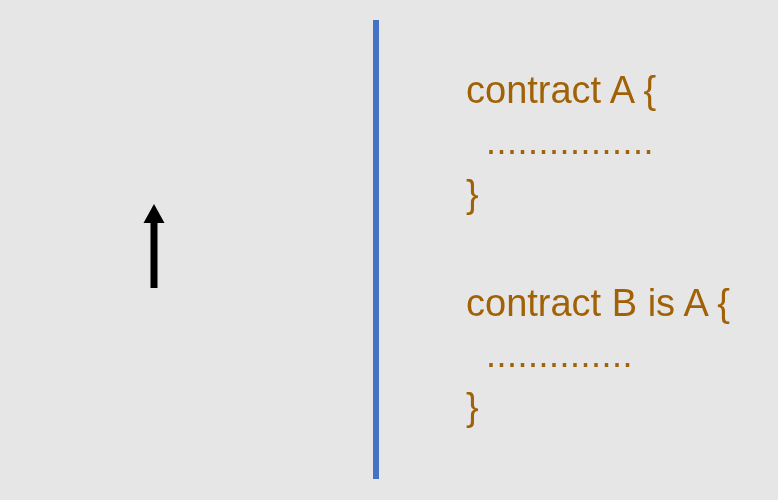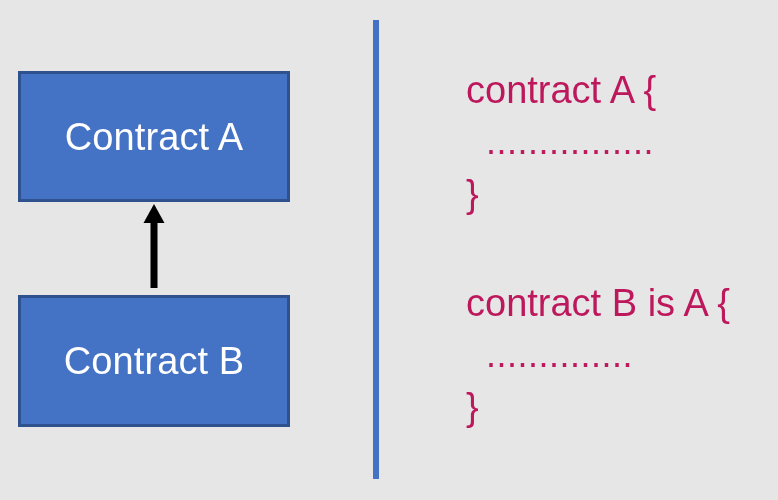--- a/index.html
+++ b/index.html
@@ -71,21 +71,21 @@
   }
 
   
   #code-pane {
     position: absolute;
     left: 466px;
     top: 64px;
     width: 300px;
   }
   .code-block {
-    color: #be185d;
+    color: #a16207;
     font-size: 38px;
     line-height: 1.0;
   }
   .code-line {
     white-space: pre;
     height: 52px;
     display: flex;
     align-items: center;
   }
   .code-line.dots {
@@ -95,34 +95,28 @@
   }
   #code-block-b {
     margin-top: 57px;
   }
 </style>
 </head>
 <body>
 
 <div id="canvas">
 
-  <div id="box-a" class="contract-box">
-    <span class="box-label">Contract A</span>
-  </div>
 
   <div id="inheritance-arrow">
     <svg width="40" height="92" viewBox="0 0 40 92" xmlns="http://www.w3.org/2000/svg">
       <polygon points="20,4 30.5,23 9.5,23" fill="#000000"></polygon>
       <rect x="16.5" y="21" width="7" height="67" fill="#000000"></rect>
     </svg>
   </div>
 
-  <div id="box-b" class="contract-box">
-    <span class="box-label">Contract B</span>
-  </div>
 
   <div id="divider"></div>
 
   <div id="code-pane">
 
     <div class="code-block" id="code-block-a">
       <div class="code-line">contract A {</div>
       <div class="code-line dots">................</div>
       <div class="code-line">}</div>
     </div>

